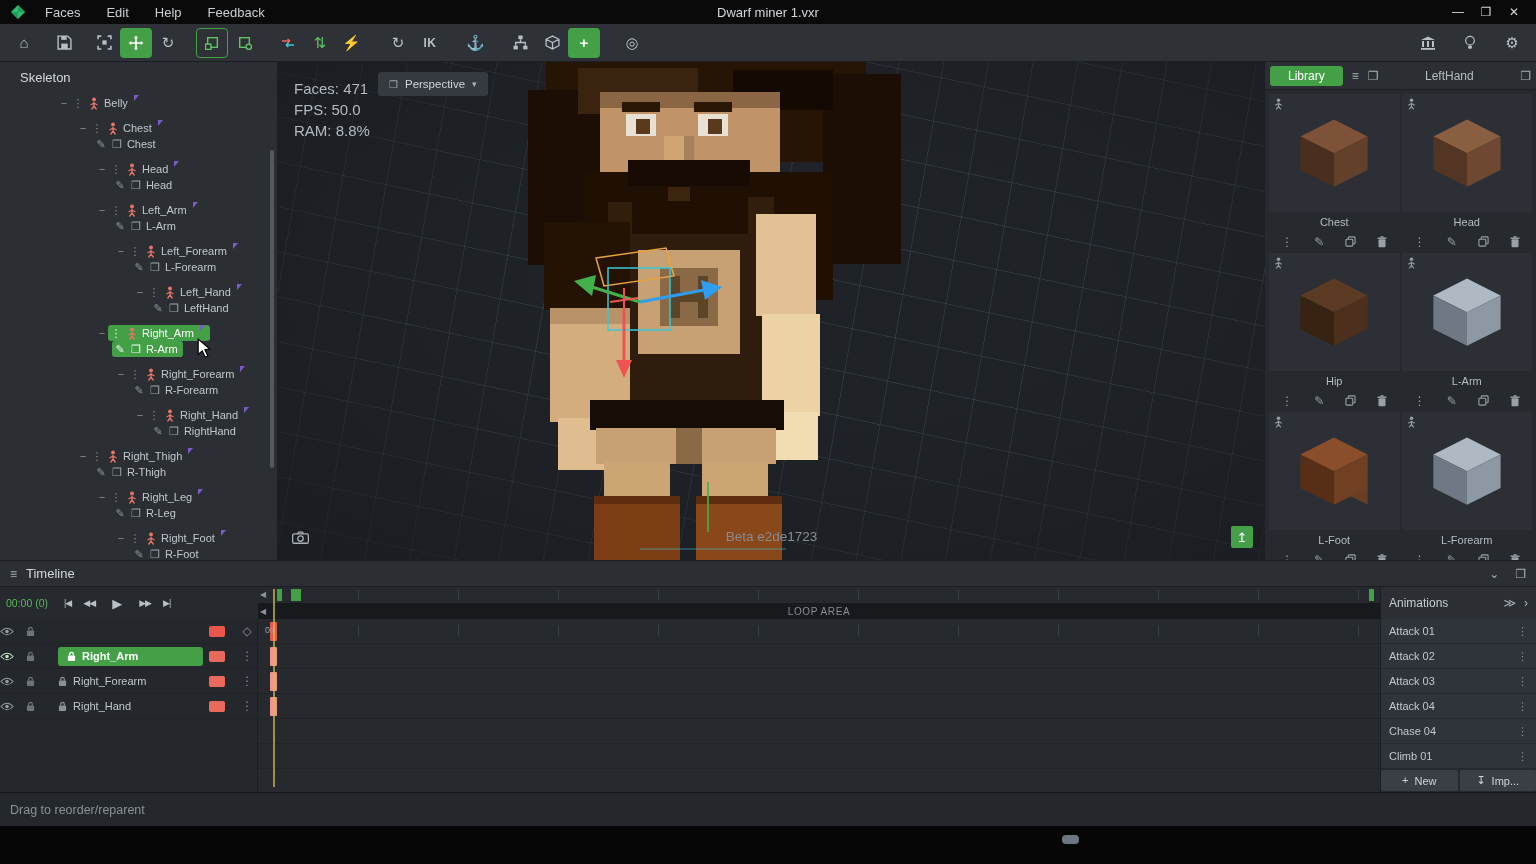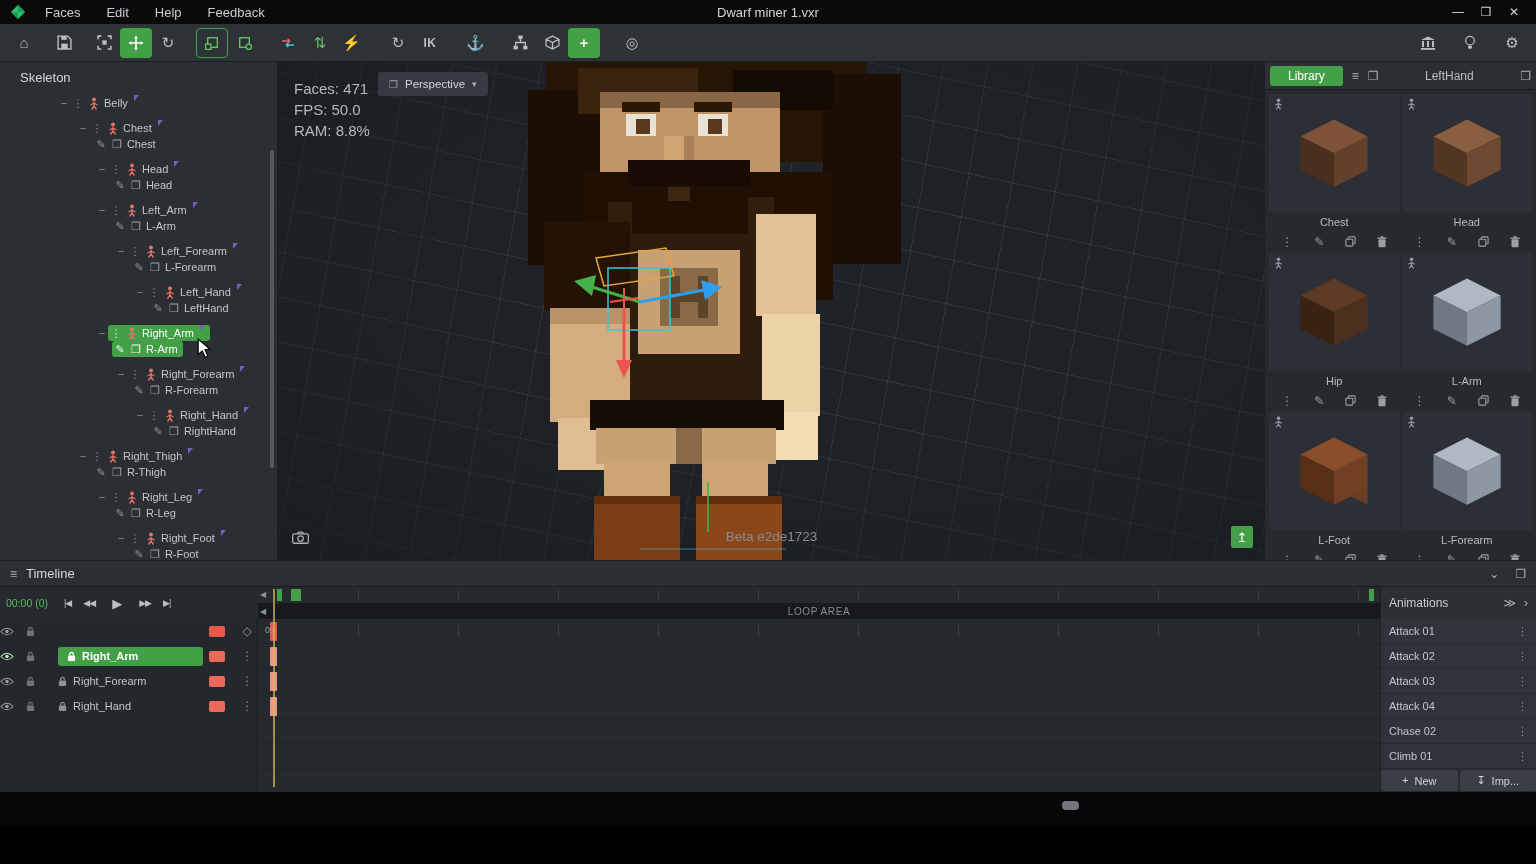--- a/index.html
+++ b/index.html
@@ -1006,21 +1006,21 @@
             </div>
             <div class="anim-row">
               <span>Attack 03</span>
               <span class="kebab">⋮</span>
             </div>
             <div class="anim-row">
               <span>Attack 04</span>
               <span class="kebab">⋮</span>
             </div>
             <div class="anim-row">
-              <span>Chase 02</span>
+              <span>Chase 04</span>
               <span class="kebab">⋮</span>
             </div>
             <div class="anim-row">
               <span>Climb 01</span>
               <span class="kebab">⋮</span>
             </div>
           </span>
         <div class="anim-buttons">
           <div class="anim-btn">
             <span class="glyph">+</span>
@@ -1030,20 +1030,23 @@
             <span class="glyph">↧</span>
             <span>Imp...</span>
           </div>
         </div>
       </div>
     </div>
 
     <div class="playhead"></div>
   </div>
 
+  <div class="hint-bar">
+    <span>Drag to reorder/reparent</span>
+  </div>
 
   <div class="bottom-bar">
     <div class="scroll-thumb"></div>
   </div>
 
   <div class="cursor-overlay">
     <svg viewBox="0 0 12 18" width="14" height="21">
       <path d="M1 1 L1 14 L4.5 11 L7 16.5 L9.3 15.4 L6.8 10 L11 9.5 Z" fill="#fff" stroke="#000" stroke-width="1"></path>
     </svg>
   </div>

